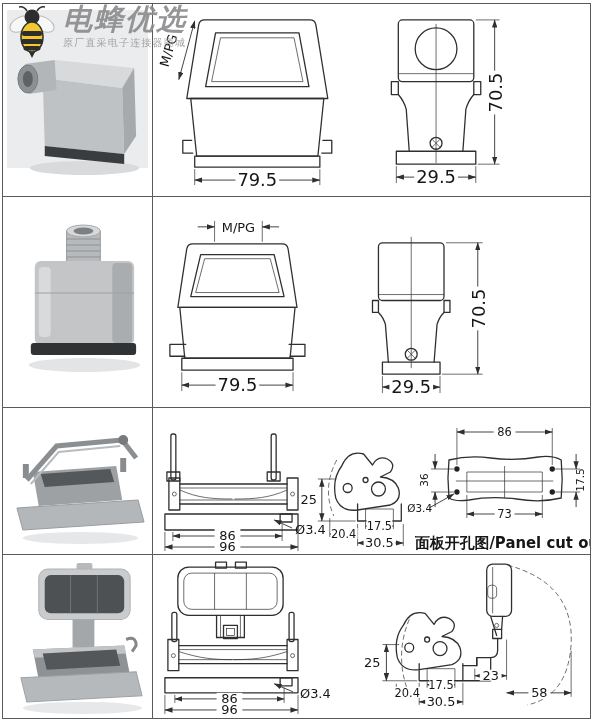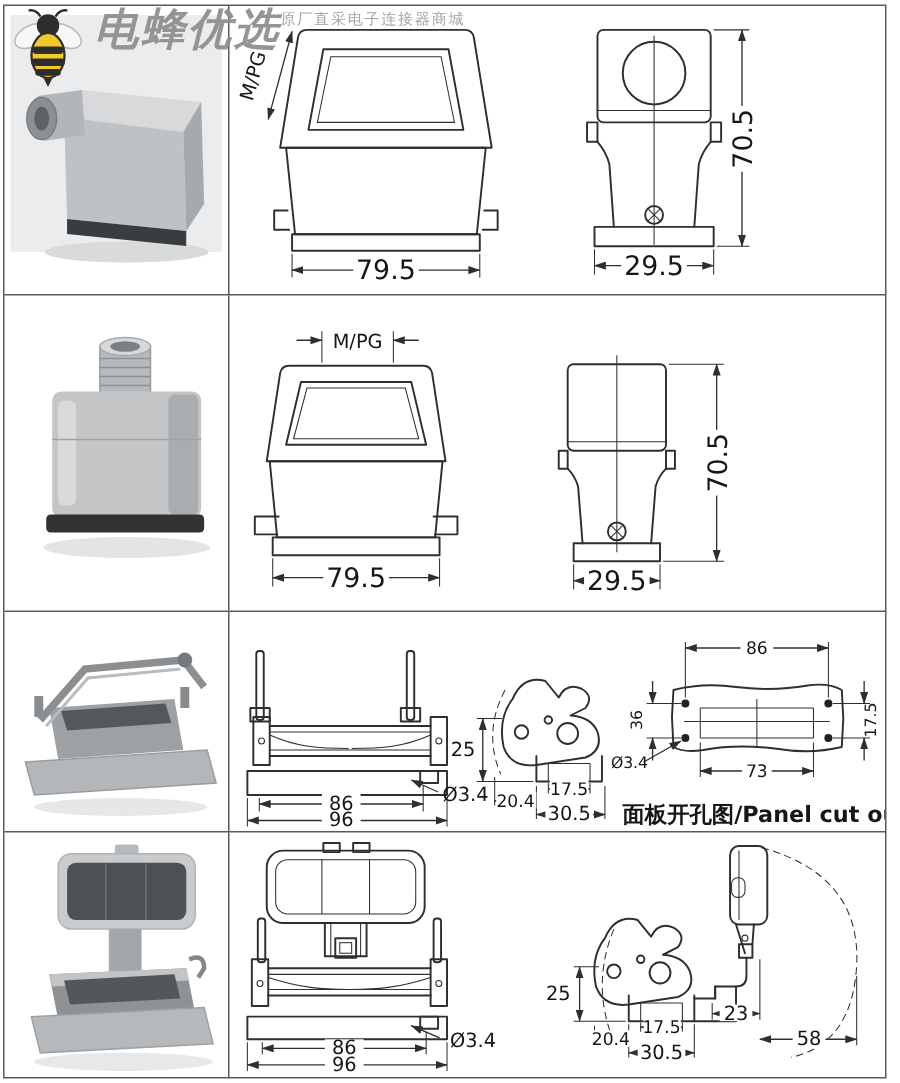--- a/index.html
+++ b/index.html
@@ -26,21 +26,21 @@
   text{fill:#161616;font-family:"DejaVu Sans",sans-serif}
   .f18{font-size:18px}
   .f13{font-size:13px}
   .f12{font-size:11.5px}
   .f11{font-size:10.5px}
   .cap{font-size:15px;font-weight:bold}
 
   
   .wm{position:absolute;left:6px;top:4px;display:flex;align-items:flex-start;gap:5px;
       opacity:.92;z-index:5;}
-  .wm-col{display:flex;flex-direction:row}
+  .wm-col{display:flex;flex-direction:column}
   .wm-brand{font-size:29px;font-weight:bold;font-style:italic;color:#8d8d8f;
             line-height:1.05;letter-spacing:2px;white-space:nowrap}
   .wm-tag{font-size:10px;color:#9c9c9e;letter-spacing:1.2px;margin-top:2px;white-space:nowrap}
 </style>
 </head>
 <body>
 
 <div class="page">
 <div class="tbl">
 

